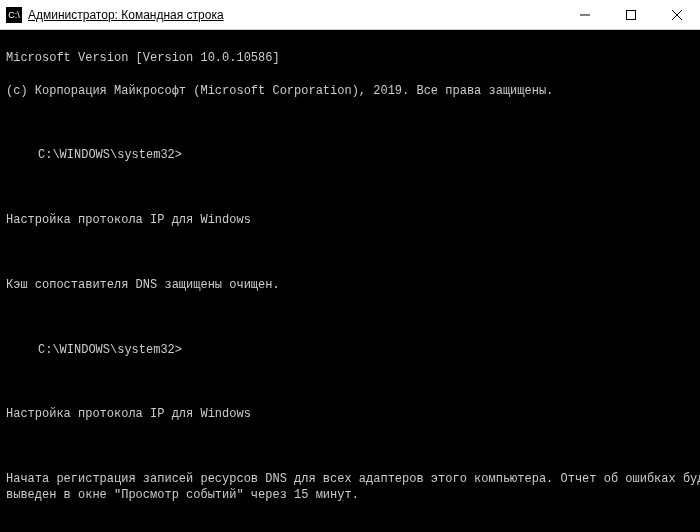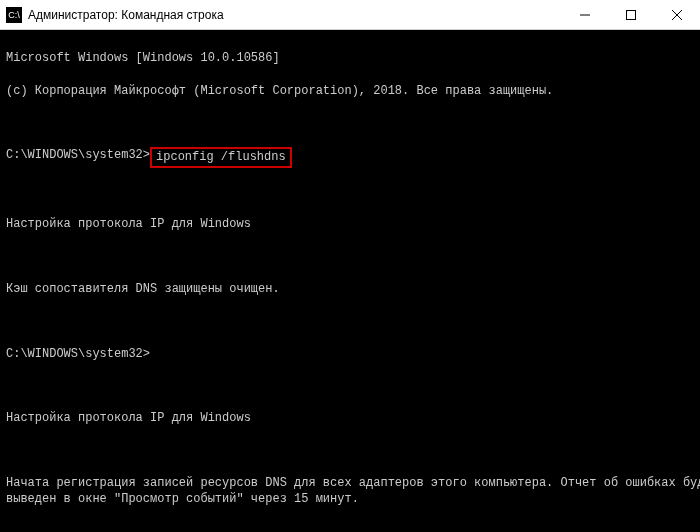--- a/index.html
+++ b/index.html
@@ -30,20 +30,21 @@
       justify-content: center;
       color: #fff;
       font-size: 9px;
       font-family: sans-serif;
     }
     .title-text {
       flex: 1;
       color: #000;
       font-family: 'Segoe UI', Tahoma, sans-serif;
       font-size: 12px;
+      text-decoration: underline;
     }
     .win-controls {
       display: flex;
       height: 100%;
     }
     .win-btn {
       width: 46px;
       height: 30px;
       display: flex;
       align-items: center;
@@ -60,21 +61,21 @@
       background: #000;
       color: #ccc;
     }
     .line { white-space: pre; }
     .prompt-line { display: flex; align-items: flex-start; }
     .hl {
       border: 2px solid #c00;
       padding: 0 4px;
       display: inline-block;
     }
-    .prompt-prefix { display: inline; }
+    .prompt-prefix { display: inline; margin-left: 32px; }
   </style>
 </head>
 <body>
 
 <div class="titlebar">
   <div class="title-icon">
       <span>C:\</span>
     </div>
   <div class="title-text">Администратор: Командная строка</div>
   <div class="win-controls">
@@ -91,24 +92,24 @@
     <div class="win-btn close">
       <svg width="10" height="10" viewBox="0 0 10 10">
           <line x1="0" y1="0" x2="10" y2="10" stroke="#000" stroke-width="1"></line>
           <line x1="10" y1="0" x2="0" y2="10" stroke="#000" stroke-width="1"></line>
         </svg>
     </div>
   </div>
 </div>
 
 <div class="terminal">
-<div class="line">Microsoft Windows [Windows 10.0.10586]</div>
-<div class="line">(c) Корпорация Майкрософт (Microsoft Corporation), 2018. Все права защищены.</div>
+<div class="line">Microsoft Version [Version 10.0.10586]</div>
+<div class="line">(c) Корпорация Майкрософт (Microsoft Corporation), 2019. Все права защищены.</div>
 <div class="line"> </div>
-<div class="prompt-line"><span class="prompt-prefix">C:\WINDOWS\system32&gt;</span><span class="hl">ipconfig /flushdns</span></div>
+<div class="prompt-line"><span class="prompt-prefix">C:\WINDOWS\system32&gt;</span></div>
 <div class="line"> </div>
 <div class="line">Настройка протокола IP для Windows</div>
 <div class="line"> </div>
 <div class="line">Кэш сопоставителя DNS защищены очищен.</div>
 <div class="line"> </div>
 <div class="prompt-line"><span class="prompt-prefix">C:\WINDOWS\system32&gt;</span></div>
 <div class="line"> </div>
 <div class="line">Настройка протокола IP для Windows</div>
 <div class="line"> </div>
 <div class="line">Начата регистрация записей ресурсов DNS для всех адаптеров этого компьютера. Отчет об ошибках будет

